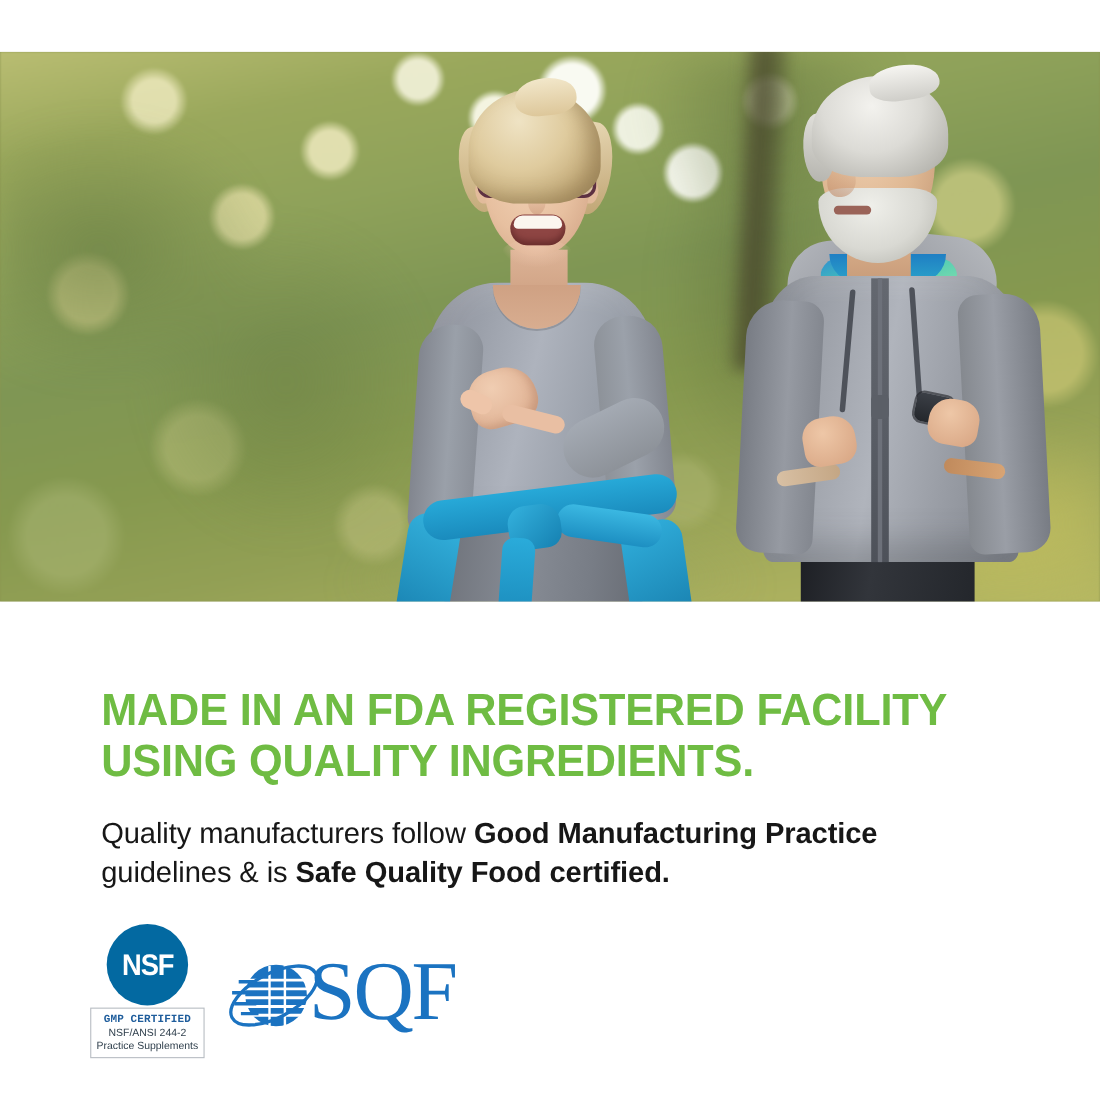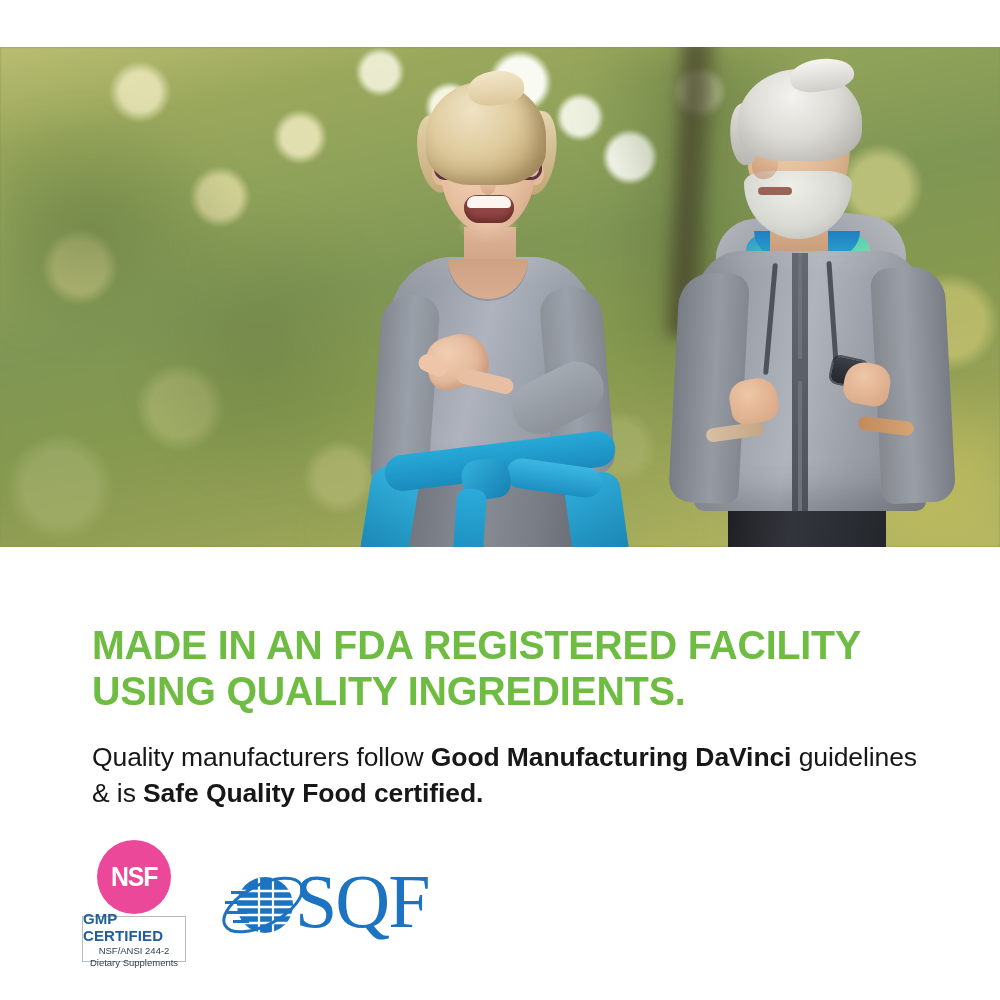--- a/index.html
+++ b/index.html
@@ -180,33 +180,33 @@
      letter-spacing:-0.2px;color:#6fbc43;text-transform:uppercase;
      transform:scaleX(.96);transform-origin:left top;}
   .body-copy{position:absolute;left:92px;top:165px;width:830px;
      font-family:"Liberation Sans","DejaVu Sans",sans-serif;
      font-size:26.5px;line-height:36px;color:#171717;letter-spacing:-0.1px;}
   .body-copy b{font-weight:700;}
 
   
   .nsf{position:absolute;left:82px;top:293px;width:106px;height:122px;}
   .nsf-circle{position:absolute;left:15px;top:0;width:74px;height:74px;border-radius:50%;
-     background:#ec4899;display:flex;align-items:center;justify-content:center;}
+     background:#0369a1;display:flex;align-items:center;justify-content:center;}
   .nsf-word{position:relative;color:#ffffff;font-family:"Liberation Sans","DejaVu Sans",sans-serif;
      font-weight:700;font-size:27px;letter-spacing:-1.2px;transform:scaleX(.92);}
   .nsf-dot{position:absolute;right:-7px;bottom:2px;width:4px;height:4px;border-radius:50%;background:#fff;}
   .nsf-box{position:absolute;left:0;top:76px;width:104px;height:46px;border:1px solid #b7bcc2;
      box-sizing:border-box;display:flex;flex-direction:column;align-items:center;justify-content:center;gap:1px;
      background:#fff;}
-  .nsf-l1{font-family:Liberation Sans, sans-serif;font-weight:700;font-size:15px;color:#1f5d9c;letter-spacing:.1px;}
+  .nsf-l1{font-family:Liberation Mono, monospace;font-weight:700;font-size:10px;color:#1f5d9c;letter-spacing:.1px;}
   .nsf-l2{font-family:"Liberation Sans",sans-serif;font-size:9.5px;color:#31414e;}
   .nsf-l3{font-family:"Liberation Sans",sans-serif;font-size:9.5px;color:#31414e;}
 
   
-  .sqf{position:absolute;left:215px;top:312px;width:210px;height:92px;}
+  .sqf{position:absolute;left:201px;top:312px;width:210px;height:92px;}
   .sqf-mark{position:absolute;left:0;top:2px;width:92px;height:88px;}
   .sqf-text{position:absolute;left:80px;top:4px;
      font-family:"Liberation Serif","DejaVu Serif",serif;font-weight:400;
      font-size:76px;line-height:76px;color:#1b73c1;letter-spacing:-2px;}
 
   
   .bottombar{position:absolute;left:0;top:975px;width:1000px;height:25px;background:#74bc45;}
 </style>
 </head>
 <body>
@@ -288,31 +288,31 @@
       <div class="m-hair-side"></div>
       <div class="m-hair"></div>
       <div class="m-hair-tuft"></div>
     </div>
   </div>
 
   <div class="content">
 
     <h1 class="headline"><span>MADE IN AN FDA REGISTERED FACILITY</span><br><span>USING QUALITY INGREDIENTS.</span></h1>
 
-    <p class="body-copy"><span>Quality manufacturers follow </span><b>Good Manufacturing DaVinci</b><span> guidelines &amp; is </span><b>Safe Quality Food certified.</b></p>
+    <p class="body-copy"><span>Quality manufacturers follow </span><b>Good Manufacturing Practice</b><span> guidelines &amp; is </span><b>Safe Quality Food certified.</b></p>
 
     <div class="nsf">
       <div class="nsf-circle">
         <span class="nsf-word">NSF</span>
         <span class="nsf-dot"></span>
       </div>
       <div class="nsf-box">
         <div class="nsf-l1">GMP CERTIFIED</div>
         <div class="nsf-l2">NSF/ANSI 244-2</div>
-        <div class="nsf-l3">Dietary Supplements</div>
+        <div class="nsf-l3">Practice Supplements</div>
       </div>
     </div>
 
     <div class="sqf">
       <div class="sqf-mark">
         <svg viewBox="0 0 92 88" width="92" height="88" aria-hidden="true">
           <g fill="#1b73c1">
             <circle cx="50" cy="44" r="28"></circle>
           </g>
           <g stroke="#ffffff" stroke-width="2.6" fill="none">

